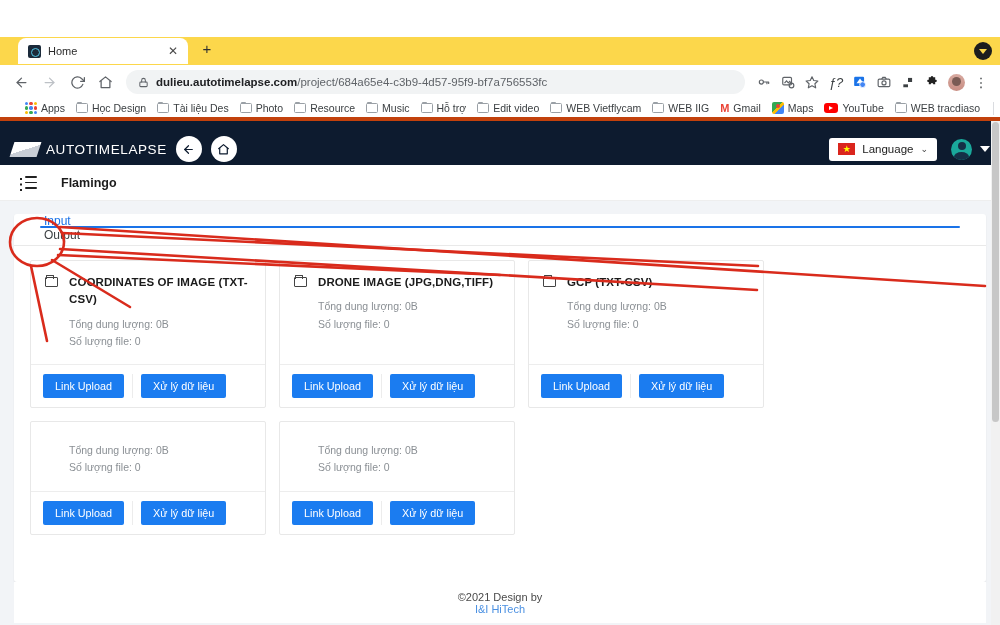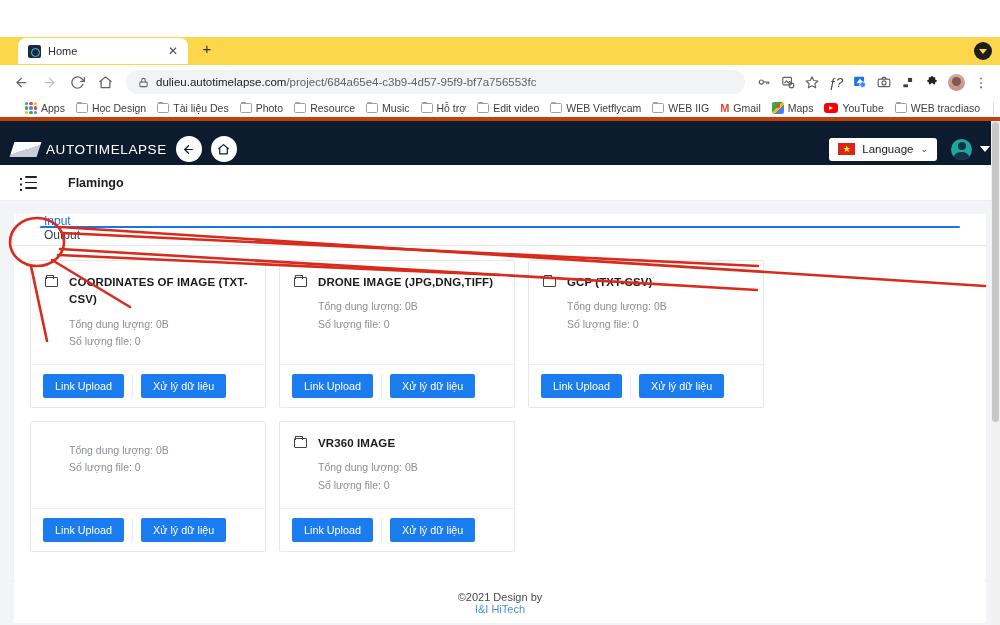--- a/index.html
+++ b/index.html
@@ -76,21 +76,21 @@
   .nav-btn svg { display: block; }
   .omnibox {
     flex: 1; height: 24px; background: #f1f3f4;
     border-radius: 12px; display: flex; align-items: center;
     padding: 0 12px; gap: 7px; margin: 0 6px; cursor: text;
   }
   .omnibox-url {
     font-size: 11.5px; color: #5f6368; white-space: nowrap;
     overflow: hidden; text-overflow: ellipsis;
   }
-  .omnibox-url b { color: #202124; font-weight: 400; }
+  .omnibox-url b { color: #202124; font-weight: 700; }
   .tb-icon {
     width: 22px; height: 22px; display: flex;
     align-items: center; justify-content: center;
     cursor: pointer; flex: none; color: #5f6368;
     font-size: 11px;
   }
   .avatar-btn {
     width: 17px; height: 17px; border-radius: 50%;
     background: linear-gradient(#d7a9a0,#c98f84); flex: none;
     cursor: pointer; position: relative; margin: 0 3px;
@@ -207,21 +207,21 @@
   }
   .caret-user {
     margin-left: 8px; width:0;height:0;
     border-left:5px solid transparent;border-right:5px solid transparent;
     border-top:6px solid #ffffff; cursor:pointer; flex:none;
   }
 
   .subbar {
     height: 36px; background: #ffffff;
     display: flex; align-items: center; padding: 0 20px;
-    gap: 31px; border-bottom: 1px solid #eeeeee;
+    gap: 24px; border-bottom: 1px solid #eeeeee;
   }
   .menu-icon { width: 17px; height: 13px; position: relative; cursor: pointer; flex:none; }
   .menu-icon span {
     position: absolute; left: 5px; height: 1.7px; background: #222; border-radius: 1px;
   }
   .menu-icon span:nth-child(1){ top:0; width:12px; }
   .menu-icon span:nth-child(2){ top:5.6px; width:12px; }
   .menu-icon span:nth-child(3){ top:11.2px; width:12px; }
   .menu-icon::before{
     content:""; position:absolute; left:0; top:1.5px; width:2px;height:2px;
@@ -604,24 +604,20 @@
             </div>
             <div class="card-foot">
               <button class="btn-blue">Link Upload</button>
               <span class="foot-sep"></span>
               <button class="btn-blue">Xử lý dữ liệu</button>
             </div>
           </div>
 
           <div class="card">
             <div class="card-body">
-              <div class="card-head">
-                <span class="folder-icon"></span>
-                <span class="card-title">VR360 IMAGE</span>
-              </div>
               <div class="card-meta">
                 <div>Tổng dung lượng: 0B</div>
                 <div>Số lượng file: 0</div>
               </div>
             </div>
             <div class="card-foot">
               <button class="btn-blue">Link Upload</button>
               <span class="foot-sep"></span>
               <button class="btn-blue">Xử lý dữ liệu</button>
             </div>

